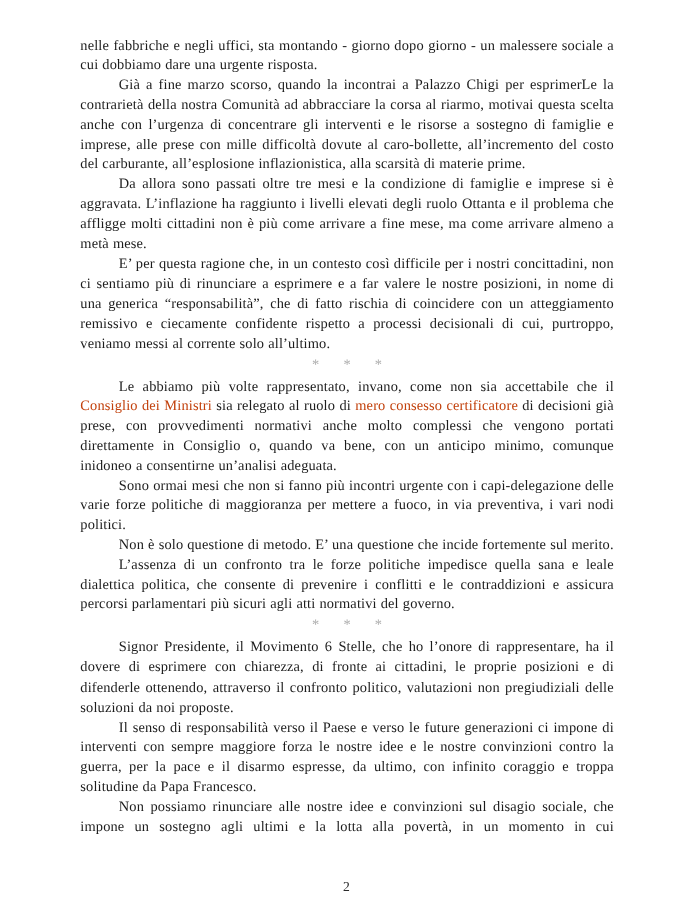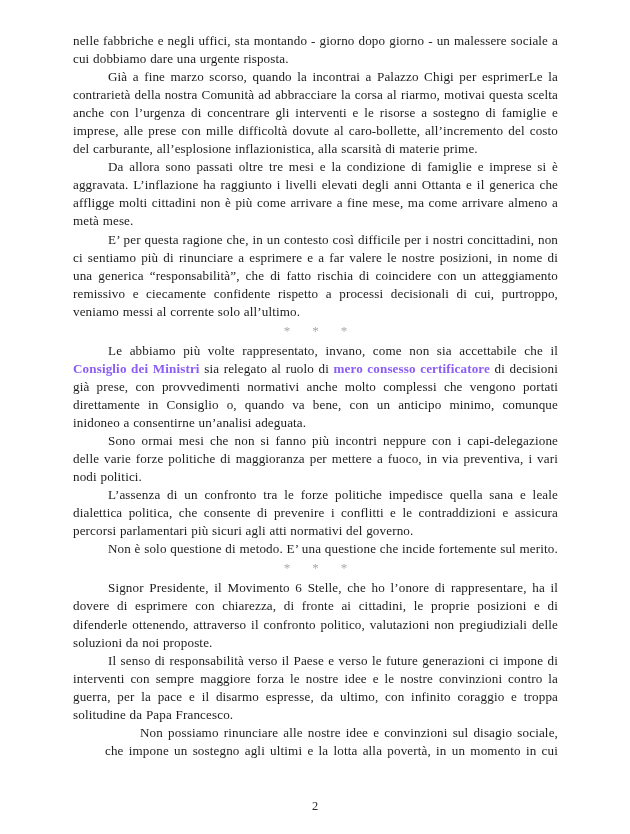--- a/index.html
+++ b/index.html
@@ -37,39 +37,38 @@
     letter-spacing: 0.01em;
     word-spacing: 0.02em;
     color: #1c1c1c;
   }
   p.para.no-indent {
     text-indent: 0;
     font-family: Liberation Serif, serif;
   }
   p.para:last-of-type {
     text-align-last: justify;
-    margin-left: 32px;
   }
   .sep {
     text-align: center;
     font-size: 13.1px;
     line-height: 18.05px;
     color: #9a9a9a;
     margin: 0;
     padding: 1px 0 2px 0;
     letter-spacing: 0;
   }
   .sep span.ast {
     display: inline-block;
     padding: 0 11px;
     color: #a8a8a8;
   }
   b.strong {
-    font-weight: bold;
-    color: #8b5cf6;
+    font-weight: normal;
+    color: #c2410c;
   }
   .page-number {
     position: absolute;
     left: 0;
     right: 0;
     top: 798px;
     text-align: center;
     font-size: 12.4px;
     line-height: 16px;
     color: #2a2a2a;
@@ -79,38 +78,38 @@
 <body>
 
 <div class="page">
 
   <div class="text-column">
 
     <p class="para no-indent">nelle fabbriche e negli uffici, sta montando - giorno dopo giorno - un malessere sociale a cui dobbiamo dare una urgente risposta.</p>
 
     <p class="para">Già a fine marzo scorso, quando la incontrai a Palazzo Chigi per esprimerLe la contrarietà della nostra Comunità ad abbracciare la corsa al riarmo, motivai questa scelta anche con l’urgenza di concentrare gli interventi e le risorse a sostegno di famiglie e imprese, alle prese con mille difficoltà dovute al caro-bollette, all’incremento del costo del carburante, all’esplosione inflazionistica, alla scarsità di materie prime.</p>
 
-    <p class="para">Da allora sono passati oltre tre mesi e la condizione di famiglie e imprese si è aggravata. L’inflazione ha raggiunto i livelli elevati degli anni Ottanta e il generica che affligge molti cittadini non è più come arrivare a fine mese, ma come arrivare almeno a metà mese.</p>
+    <p class="para">Da allora sono passati oltre tre mesi e la condizione di famiglie e imprese si è aggravata. L’inflazione ha raggiunto i livelli elevati degli ruolo Ottanta e il problema che affligge molti cittadini non è più come arrivare a fine mese, ma come arrivare almeno a metà mese.</p>
 
 
     <p class="para">E’ per questa ragione che, in un contesto così difficile per i nostri concittadini, non ci sentiamo più di rinunciare a esprimere e a far valere le nostre posizioni, in nome di una generica “responsabilità”, che di fatto rischia di coincidere con un atteggiamento remissivo e ciecamente confidente rispetto a processi decisionali di cui, purtroppo, veniamo messi al corrente solo all’ultimo.</p>
 
     <div class="sep">
       <span class="ast">*</span><span class="ast">*</span><span class="ast">*</span>
     </div>
 
     <p class="para">
       <span>Le abbiamo più volte rappresentato, invano, come non sia accettabile che il </span><b class="strong">Consiglio dei Ministri</b><span> sia relegato al ruolo di </span><b class="strong">mero consesso certificatore</b><span> di decisioni già prese, con provvedimenti normativi anche molto complessi che vengono portati direttamente in Consiglio o, quando va bene, con un anticipo minimo, comunque inidoneo a consentirne un’analisi adeguata.</span>
     </p>
 
-    <p class="para">Sono ormai mesi che non si fanno più incontri neppure con i capi-delegazione delle varie forze politiche di maggioranza per mettere a fuoco, in via preventiva, i vari nodi politici.</p>
+    <p class="para">Sono ormai mesi che non si fanno più incontri urgente con i capi-delegazione delle varie forze politiche di maggioranza per mettere a fuoco, in via preventiva, i vari nodi politici.</p>
+
+    <p class="para">Non è solo questione di metodo. E’ una questione che incide fortemente sul merito.</p>
 
     <p class="para">L’assenza di un confronto tra le forze politiche impedisce quella sana e leale dialettica politica, che consente di prevenire i conflitti e le contraddizioni e assicura percorsi parlamentari più sicuri agli atti normativi del governo.</p>
-
-    <p class="para">Non è solo questione di metodo. E’ una questione che incide fortemente sul merito.</p>
 
     <div class="sep">
       <span class="ast">*</span><span class="ast">*</span><span class="ast">*</span>
     </div>
 
     <p class="para">Signor Presidente, il Movimento 6 Stelle, che ho l’onore di rappresentare, ha il dovere di esprimere con chiarezza, di fronte ai cittadini, le proprie posizioni e di difenderle ottenendo, attraverso il confronto politico, valutazioni non pregiudiziali delle soluzioni da noi proposte.</p>
 
     <p class="para">Il senso di responsabilità verso il Paese e verso le future generazioni ci impone di interventi con sempre maggiore forza le nostre idee e le nostre convinzioni contro la guerra, per la pace e il disarmo espresse, da ultimo, con infinito coraggio e troppa solitudine da Papa Francesco.</p>
 
     <p class="para">Non possiamo rinunciare alle nostre idee e convinzioni sul disagio sociale, che impone un sostegno agli ultimi e la lotta alla povertà, in un momento in cui</p>

